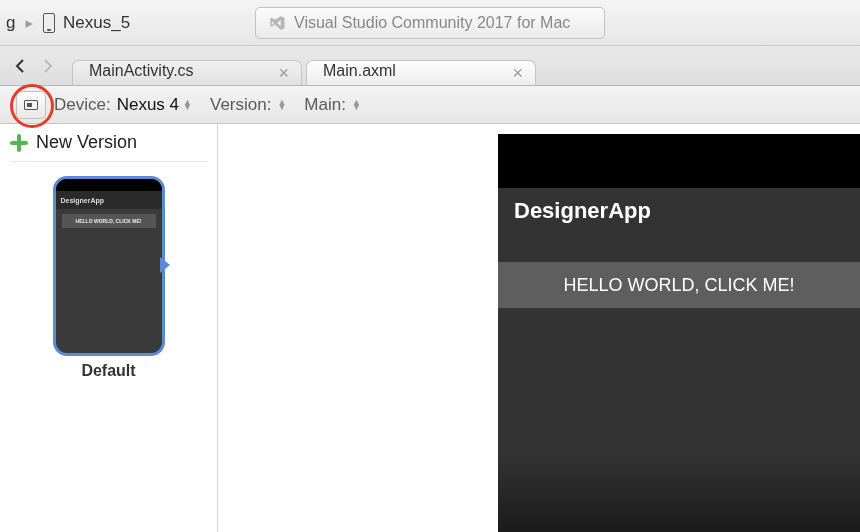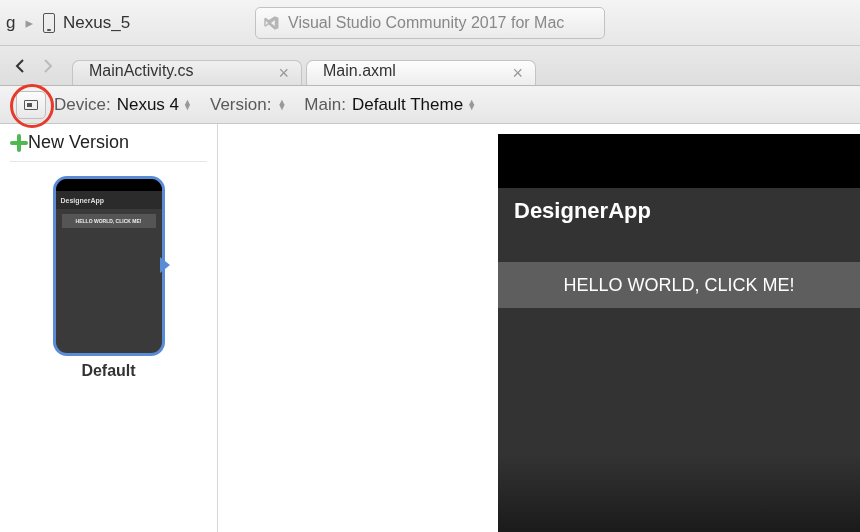--- a/index.html
+++ b/index.html
@@ -28,21 +28,21 @@
     left: 50%;
     transform: translateX(-50%);
     top: 7px;
     height: 32px;
     min-width: 350px;
     background: linear-gradient(#fbfbfb, #eaeaea);
     border: 1px solid #c2c2c2;
     border-radius: 5px;
     display: flex;
     align-items: center;
-    padding: 0 6px;
+    padding: 0 12px;
     color: #888;
     font-size: 16px;
   }
   .vs-logo {
     width: 18px; height: 18px; margin-right: 8px; position: relative;
   }
   .vs-logo svg { display:block; }
 
   
   .tab-row {
@@ -124,21 +124,21 @@
     display:flex;
     height: calc(532px - 46px - 40px - 38px);
   }
   .sidebar {
     width: 218px;
     border-right: 1px solid #d6d6d6;
     background:#fff;
     padding: 8px 10px;
   }
   .new-version {
-    display:flex; align-items:center; gap:0;
+    display:flex; align-items:center; gap:8px;
     font-size:18px; color:#222;
     padding-bottom:8px;
     border-bottom:1px solid #e6e6e6;
     cursor:pointer;
   }
   .plus-icon {
     width:18px; height:18px; position:relative;
   }
   .plus-icon::before, .plus-icon::after {
     content:""; position:absolute; background:#4fb84f; border-radius:2px;
@@ -250,21 +250,20 @@
       <span>▼</span>
     </span>
 
   <span class="tool-label">Version:</span>
   <span class="stepper">
       <span>▲</span>
       <span>▼</span>
     </span>
 
   <span class="tool-label">Main:</span>
-  <span class="tool-value">Default Theme</span>
   <span class="stepper">
       <span>▲</span>
       <span>▼</span>
     </span>
 </div>
 
 <div class="content">
 
   <div class="sidebar">
     <div class="new-version">

